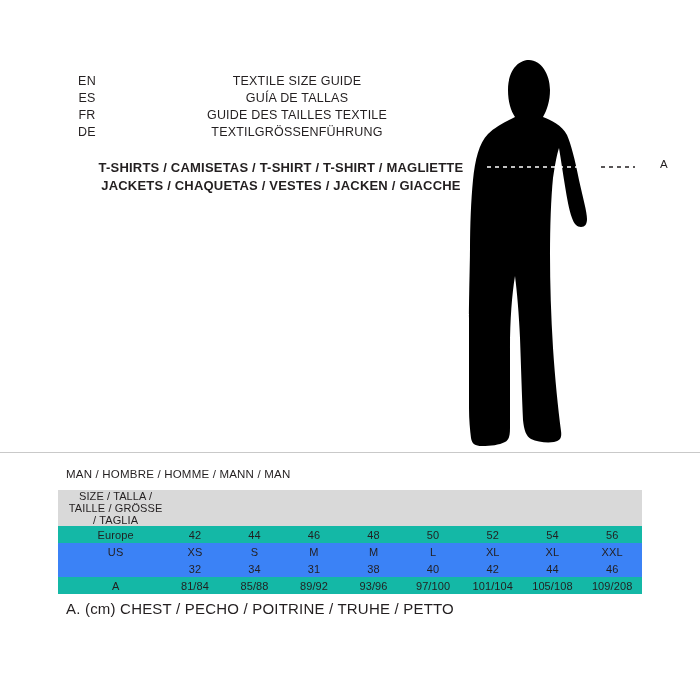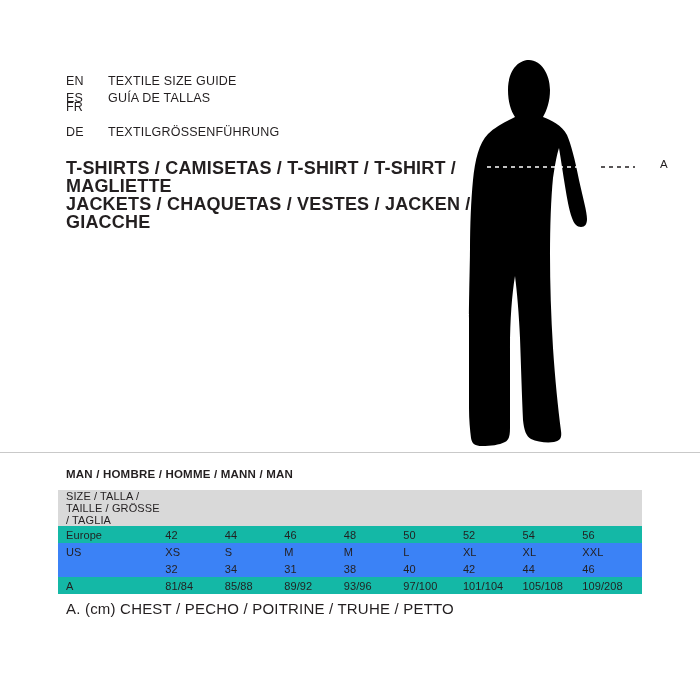--- a/index.html
+++ b/index.html
@@ -11,20 +11,21 @@
     height: 700px;
     background: #ffffff;
     font-family: "Liberation Sans", sans-serif;
     color: #231f20;
     overflow: hidden;
   }
   .page {
     position: relative;
     width: 700px;
     height: 700px;
+    text-align: center;
   }
 
   
   .lang-block {
     position: absolute;
     left: 66px;
     top: 65px;
     width: 420px;
   }
   .lang-row {
@@ -45,21 +46,21 @@
   }
 
   
   .garment-block {
     position: absolute;
     left: 66px;
     top: 159px;
     width: 430px;
   }
   .garment-line {
-    font-size: 18px;
+    font-size: 13px;
     font-weight: bold;
     line-height: 18px;
     letter-spacing: 0.2px;
   }
 
   
   .figure-area {
     position: absolute;
     left: 455px;
     top: 48px;
@@ -86,21 +87,21 @@
     height: 1px;
     background: #c9c9c9;
   }
 
   
   .table-title {
     position: absolute;
     left: 66px;
     top: 468px;
     font-size: 11.5px;
-    font-weight: bold;
+    font-weight: normal;
     letter-spacing: 0.2px;
   }
   table.size-table {
     position: absolute;
     left: 58px;
     top: 490px;
     width: 584px;
     border-collapse: collapse;
     font-size: 11px;
   }
@@ -146,20 +147,21 @@
     <div class="lang-row">
       <span class="lang-code">EN</span>
       <span class="lang-text">TEXTILE SIZE GUIDE</span>
     </div>
     <div class="lang-row">
       <span class="lang-code">ES</span>
       <span class="lang-text">GUÍA DE TALLAS</span>
     </div>
     <div class="lang-row">
       <span class="lang-code">FR</span>
+      <span class="lang-text">GUIDE DES TAILLES TEXTILE</span>
     </div>
     <div class="lang-row">
       <span class="lang-code">DE</span>
       <span class="lang-text">TEXTILGRÖSSENFÜHRUNG</span>
     </div>
   </div>
 
   <div class="garment-block">
     <div class="garment-line">T-SHIRTS / CAMISETAS / T-SHIRT / T-SHIRT / MAGLIETTE</div>
     <div class="garment-line">JACKETS / CHAQUETAS / VESTES / JACKEN / GIACCHE</div>

